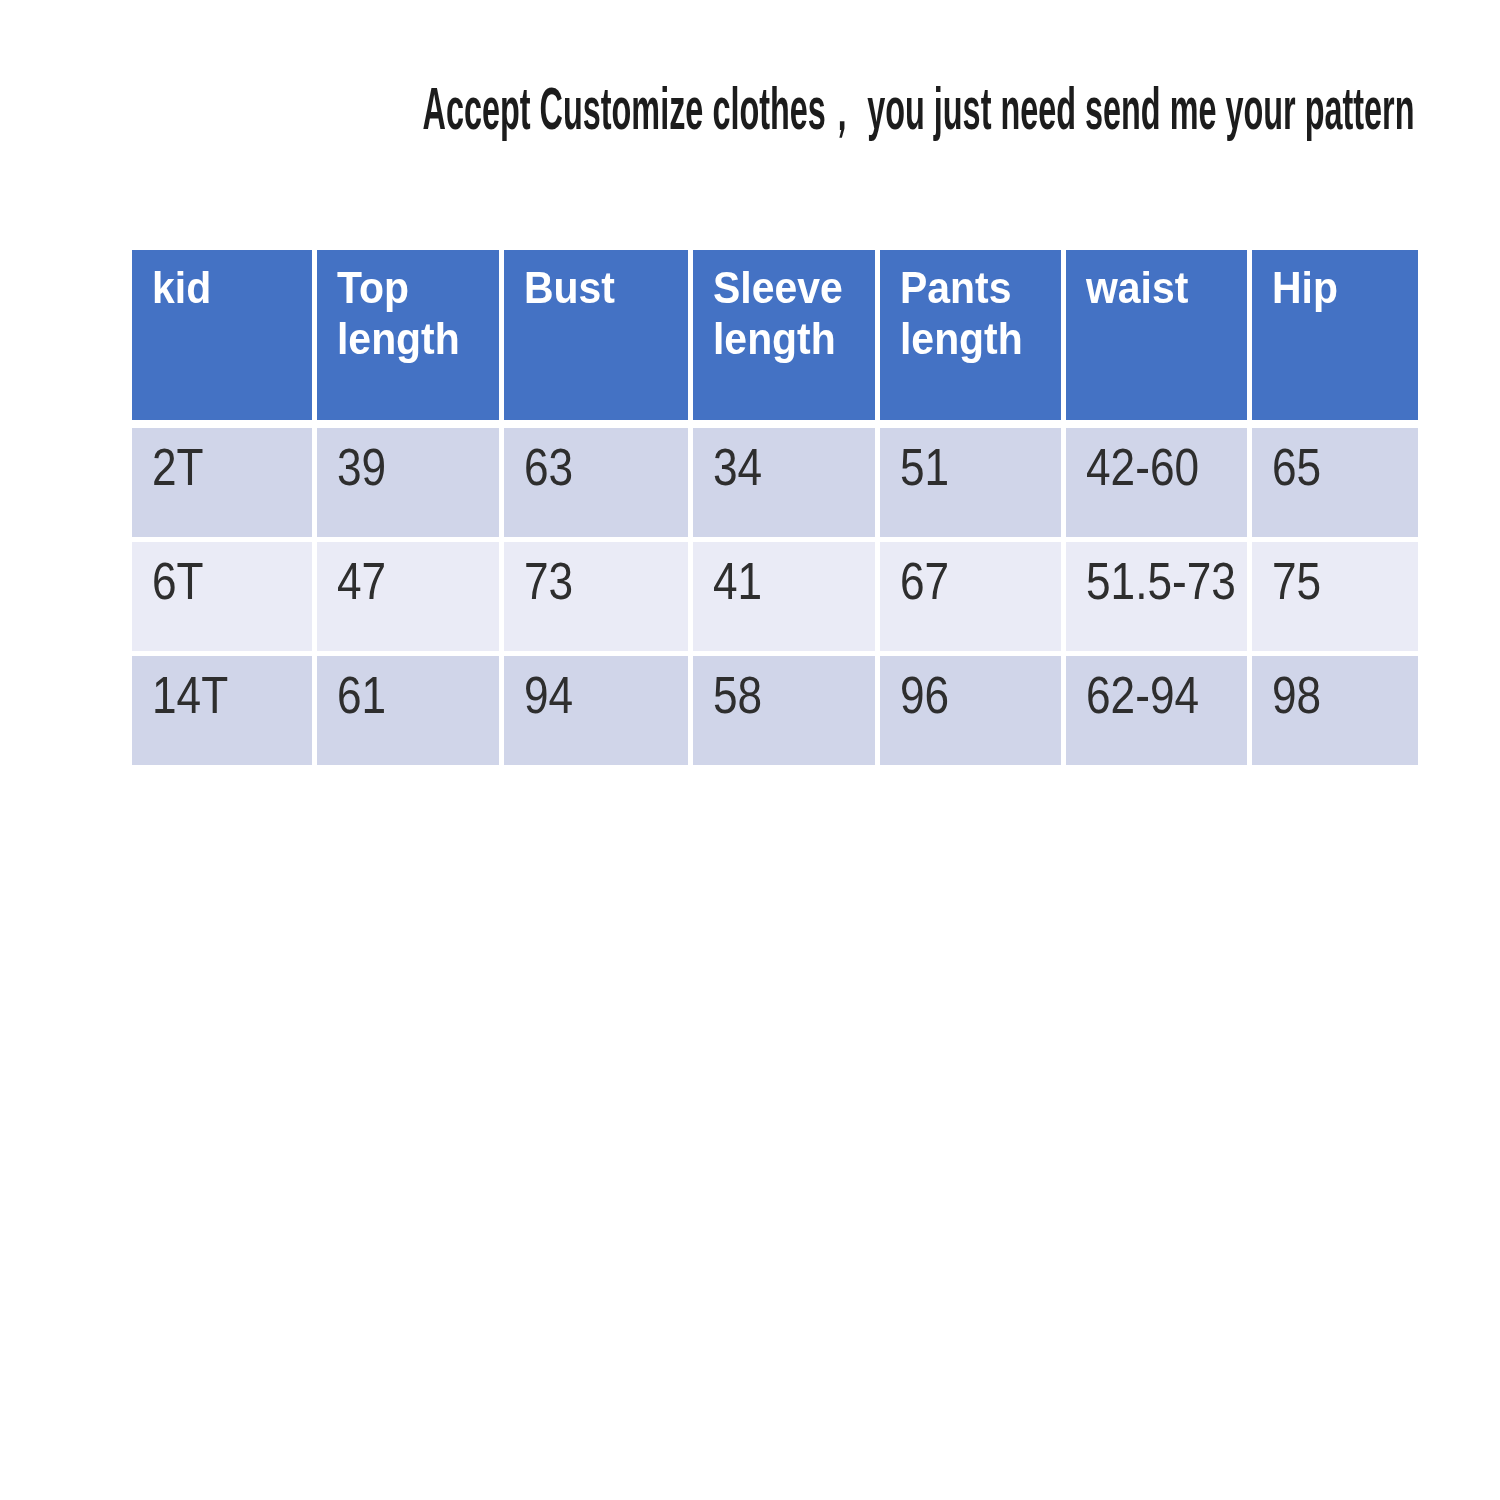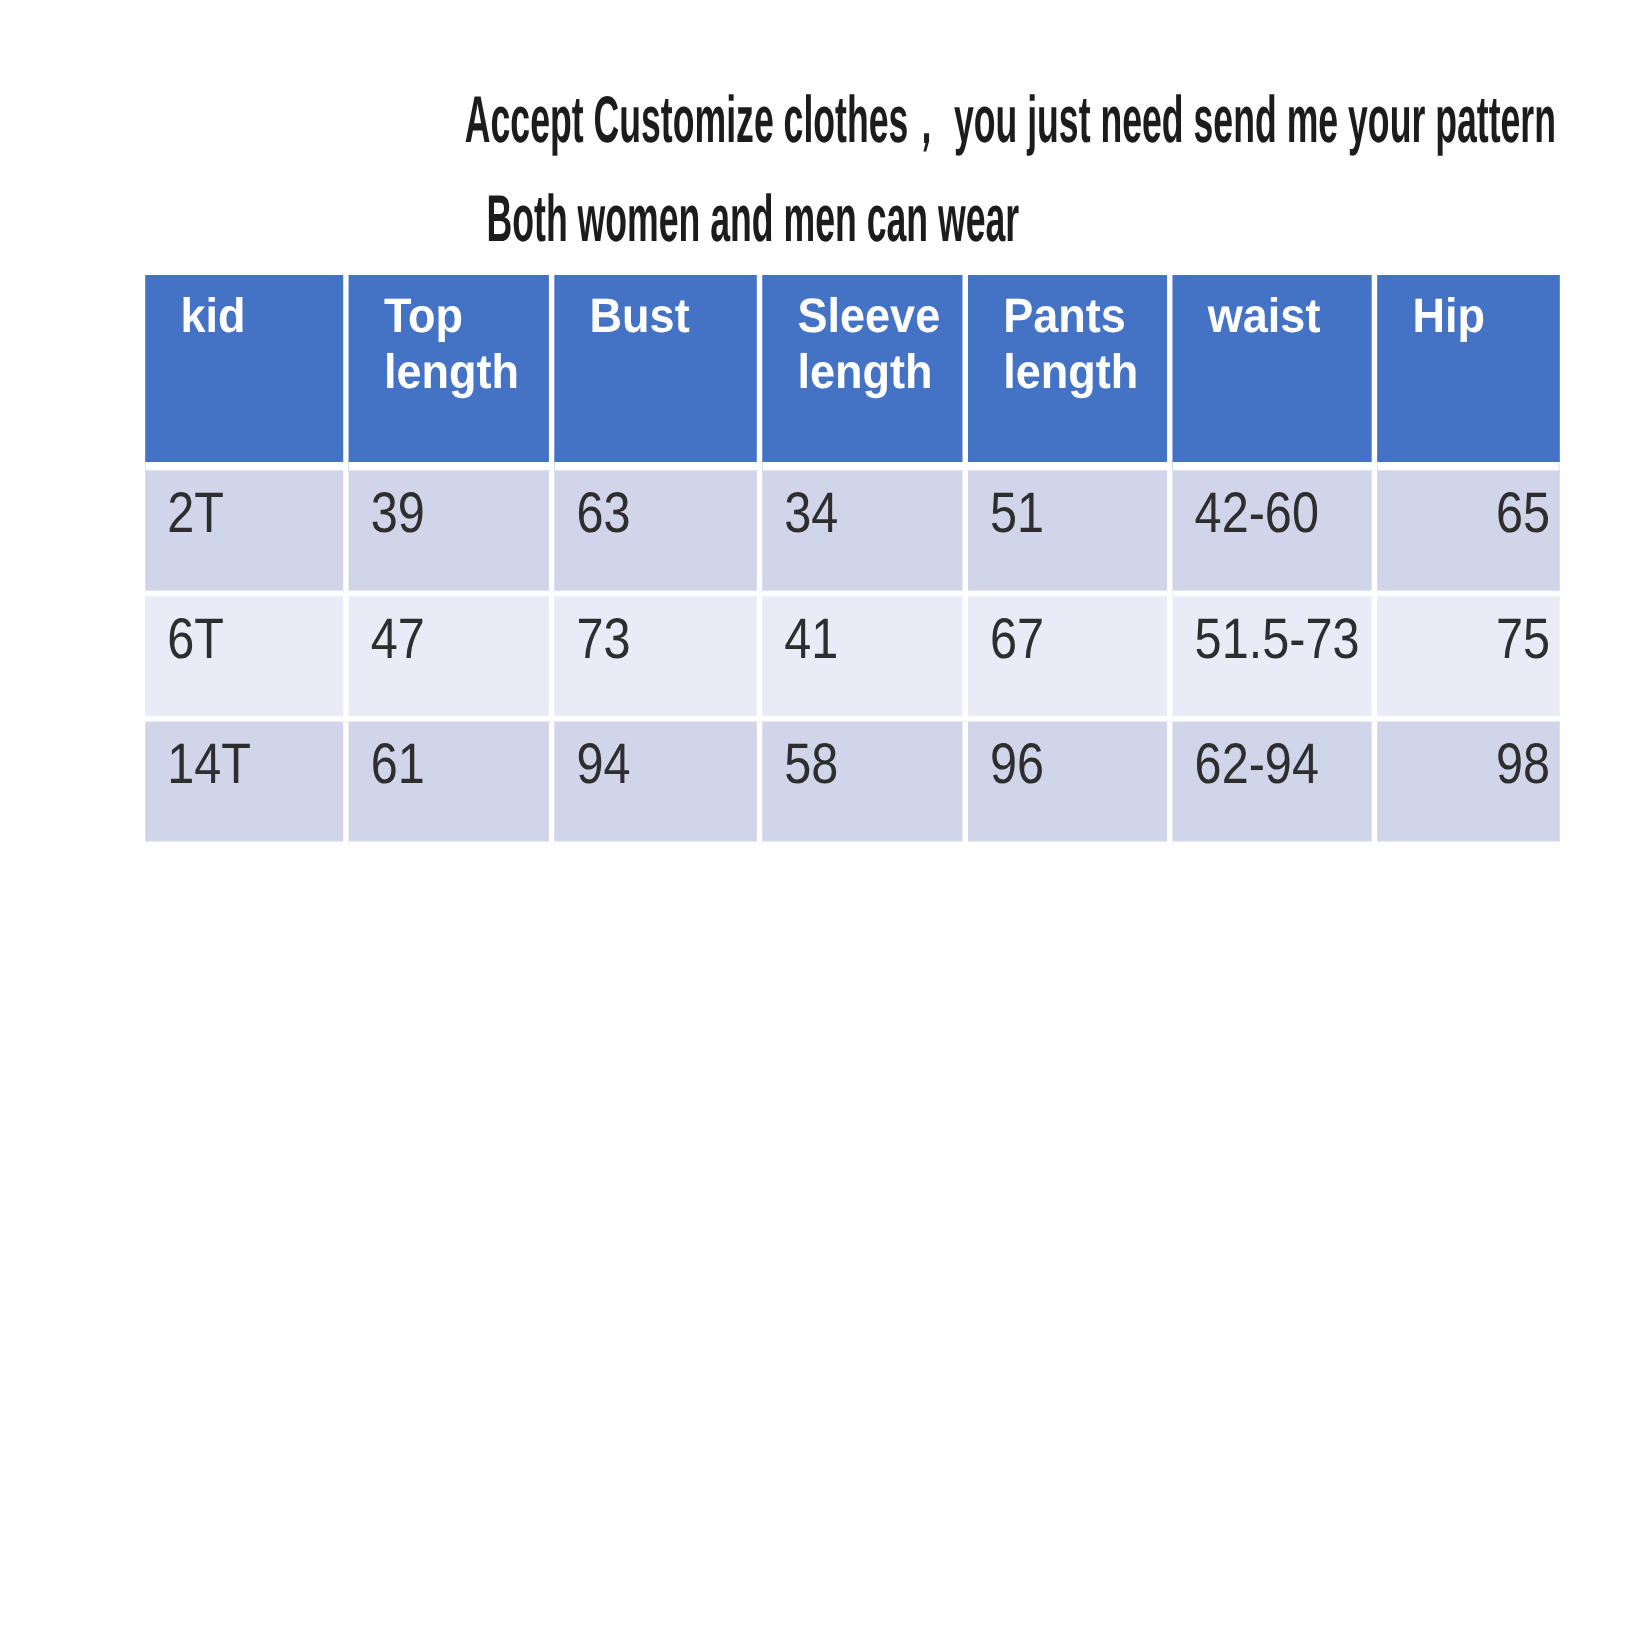--- a/index.html
+++ b/index.html
@@ -53,40 +53,39 @@
     text-align: left;
     overflow: hidden;
   }
   table.size-table th {
     height: 178px;
     background: var(--header-bg, #4472C4);
     color: var(--header-text, #ffffff);
     font-size: 44px;
     font-weight: bold;
     line-height: 1.16;
-    padding: 12px 0 0 32px;
+    padding: 12px 0 0 20px;
     border-right: 5px solid #ffffff;
     border-bottom: 8px solid #ffffff;
   }
   table.size-table th:last-child {
     border-right: none;
   }
   table.size-table td {
     height: 114px;
     font-size: 52px;
     font-weight: normal;
     color: var(--cell-text, #2e2e2e);
     line-height: 1.12;
     padding: 10px 0 0 20px;
     border-right: 5px solid #ffffff;
     border-bottom: 5px solid #ffffff;
   }
   table.size-table td:last-child {
     border-right: none;
-    text-align: right;
   }
   table.size-table tbody tr:nth-child(odd) td {
     background: var(--row-dark, #D0D5E9);
   }
   table.size-table tbody tr:nth-child(even) td {
     background: var(--row-light, #EAEBF6);
   }
   th .hwrap {
     display: inline-block;
     width: 152px;
@@ -101,21 +100,20 @@
     white-space: nowrap;
   }
 </style>
 </head>
 <body>
 
 <div class="page">
 
   <div class="title-block">
     <span class="title-line"><span class="title-inner">Accept Customize clothes， you just need send me your pattern</span></span>
-    <span class="title-line"><span class="title-inner">Both women and men can wear</span></span>
   </div>
 
   <table class="size-table">
     <colgroup>
       <col style="width:185px">
         <col style="width:187px">
         <col style="width:189px">
       <col style="width:187px">
         <col style="width:186px">
         <col style="width:186px">

